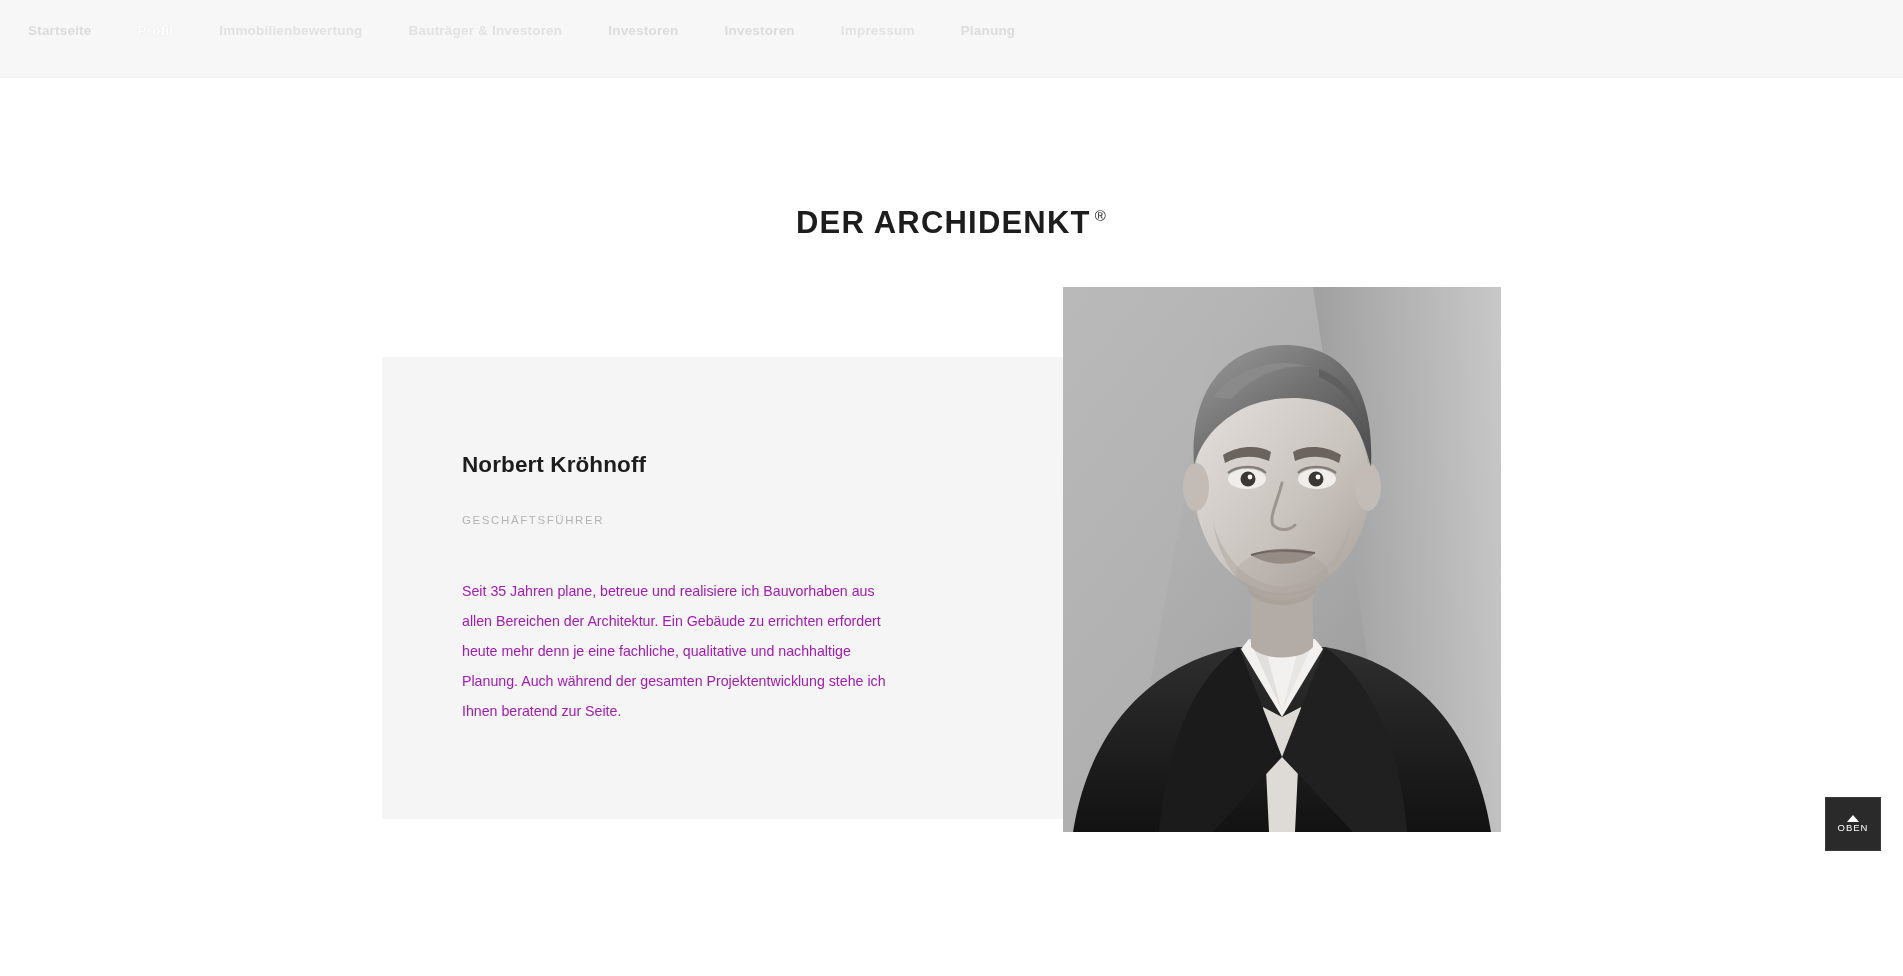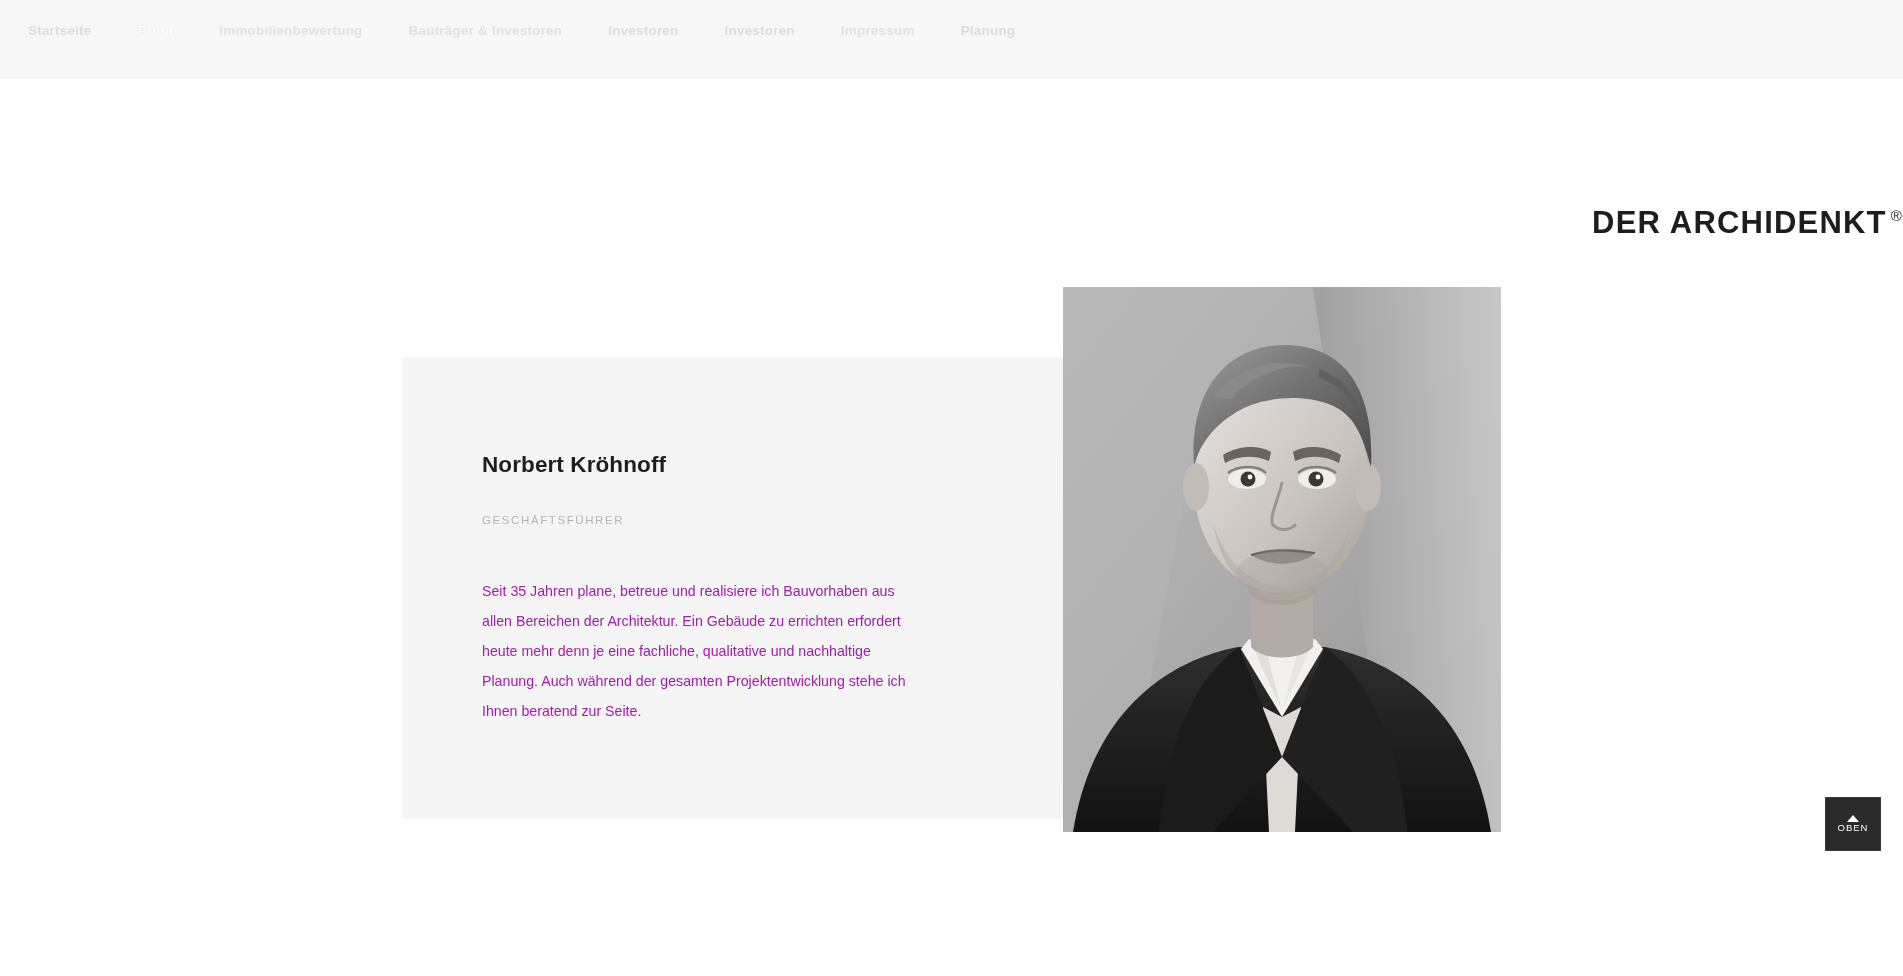--- a/index.html
+++ b/index.html
@@ -45,21 +45,21 @@
   .nav-item.active {
     color: #ffffff;
     text-shadow: 0 0 1px rgba(0,0,0,0.15);
   }
   .nav-item.dim-1 { color: #dcdcdc; }
   .nav-item.dim-2 { color: #e2e2e2; }
 
   
   .page-title-wrap {
     width: 100%;
-    text-align: right;
+    text-align: center;
     margin-top: 108px;
   }
   .page-title {
     display: inline-block;
     font-size: 31px;
     font-weight: 700;
     letter-spacing: 1.2px;
     color: #1d1d1d;
     line-height: 1;
   }
@@ -72,21 +72,21 @@
 
   
   .profile-section {
     position: relative;
     width: 100%;
     margin-top: 98px;
     height: 472px;
   }
   .profile-card {
     position: absolute;
-    left: 402px;
+    left: 382px;
     top: 0;
     width: 684px;
     height: 462px;
     background: #f5f5f5;
   }
   .profile-card-inner {
     padding: 95px 0 0 80px;
     width: 520px;
   }
   .profile-name {

